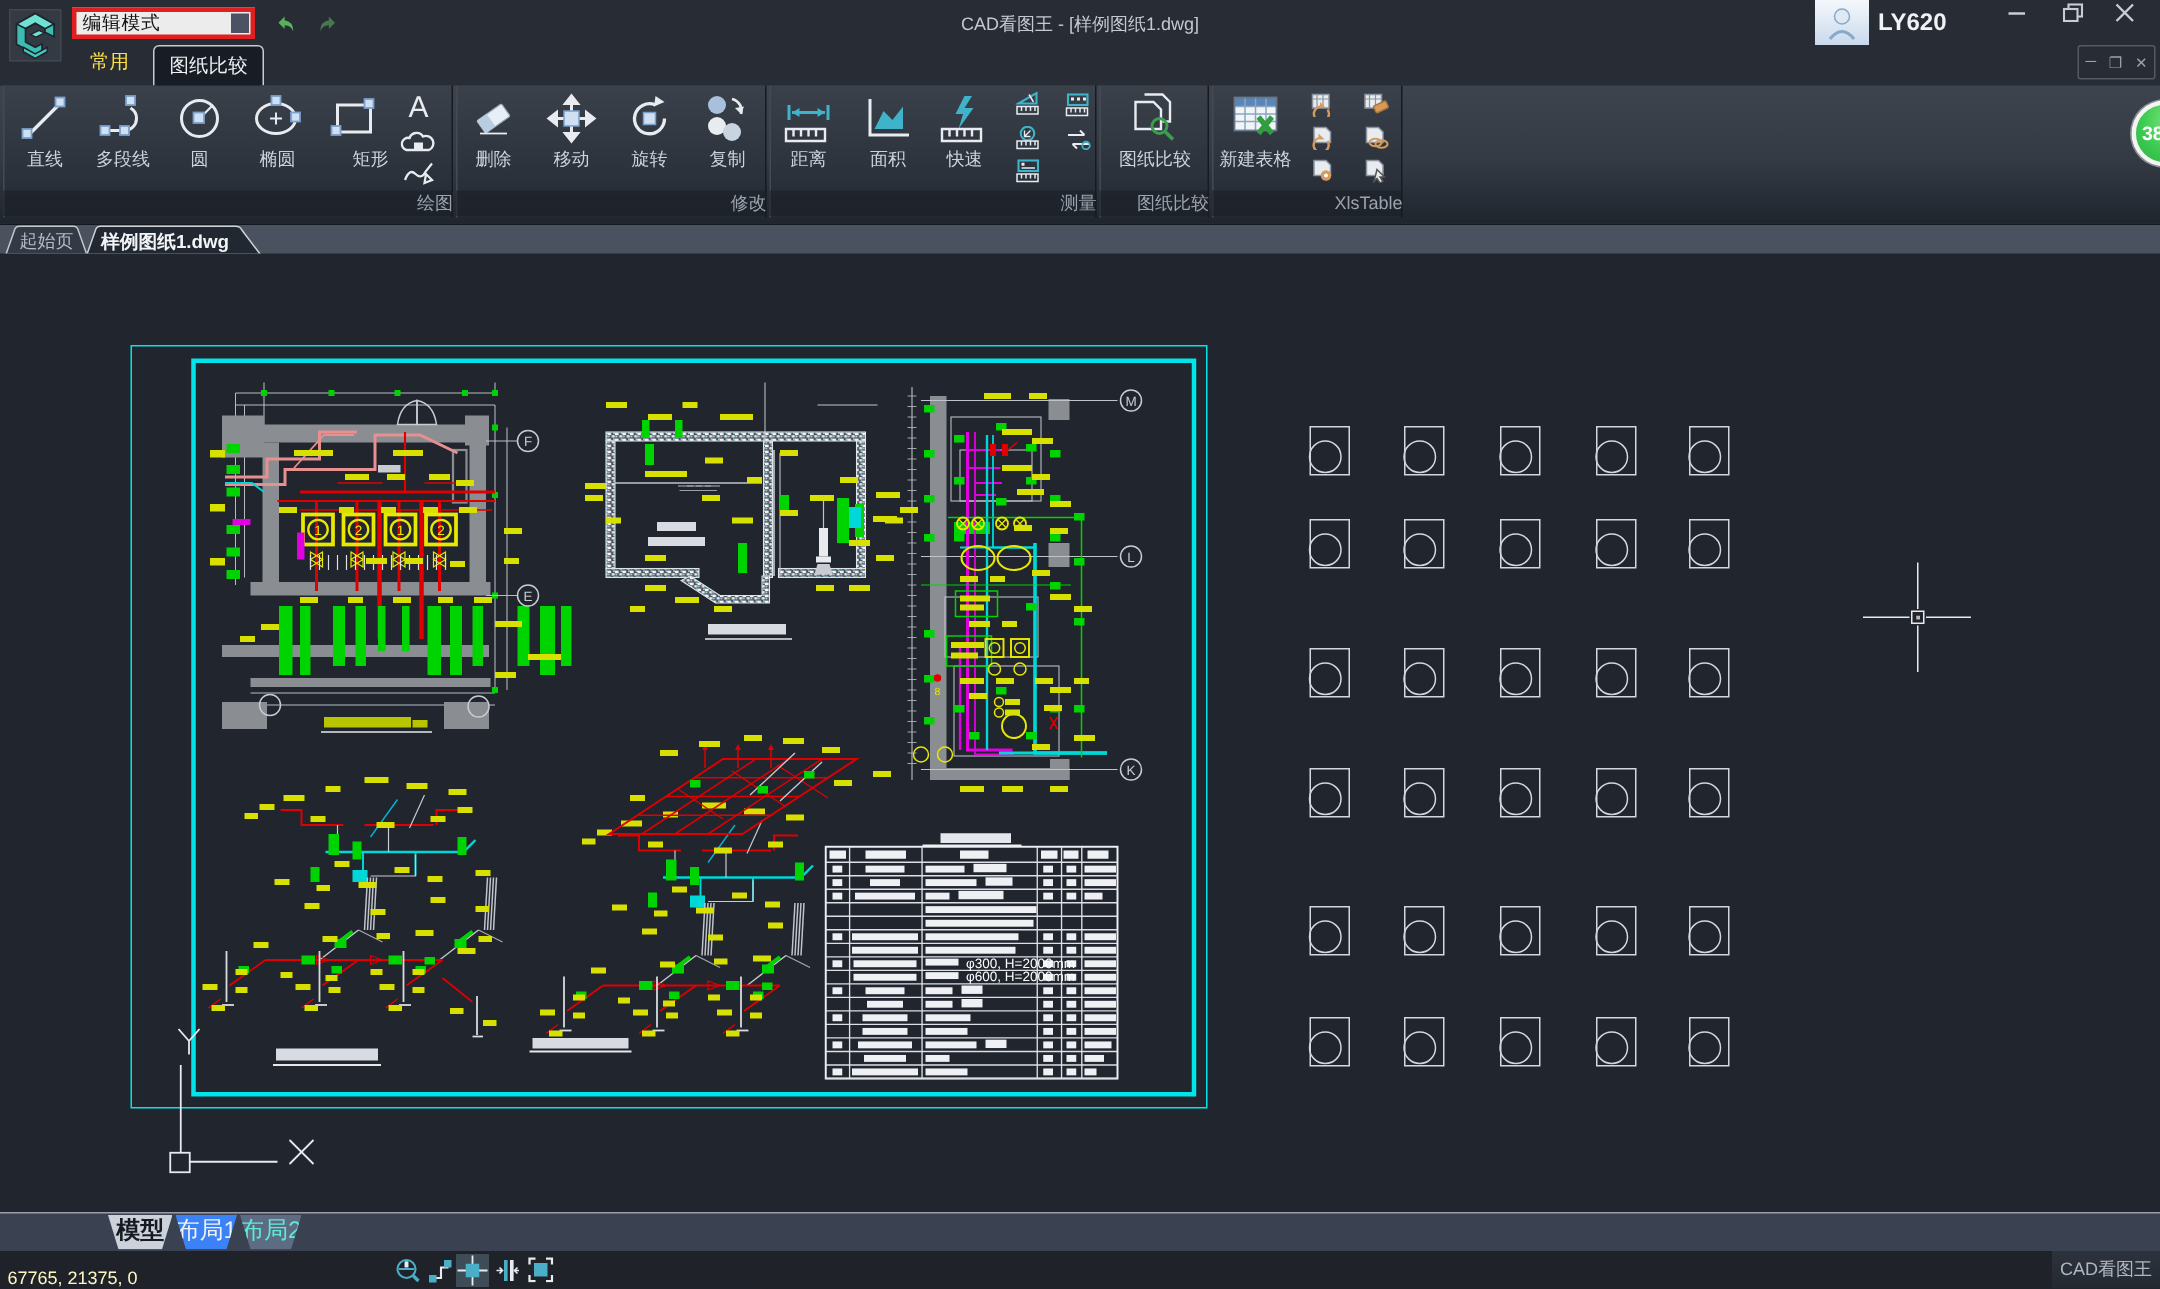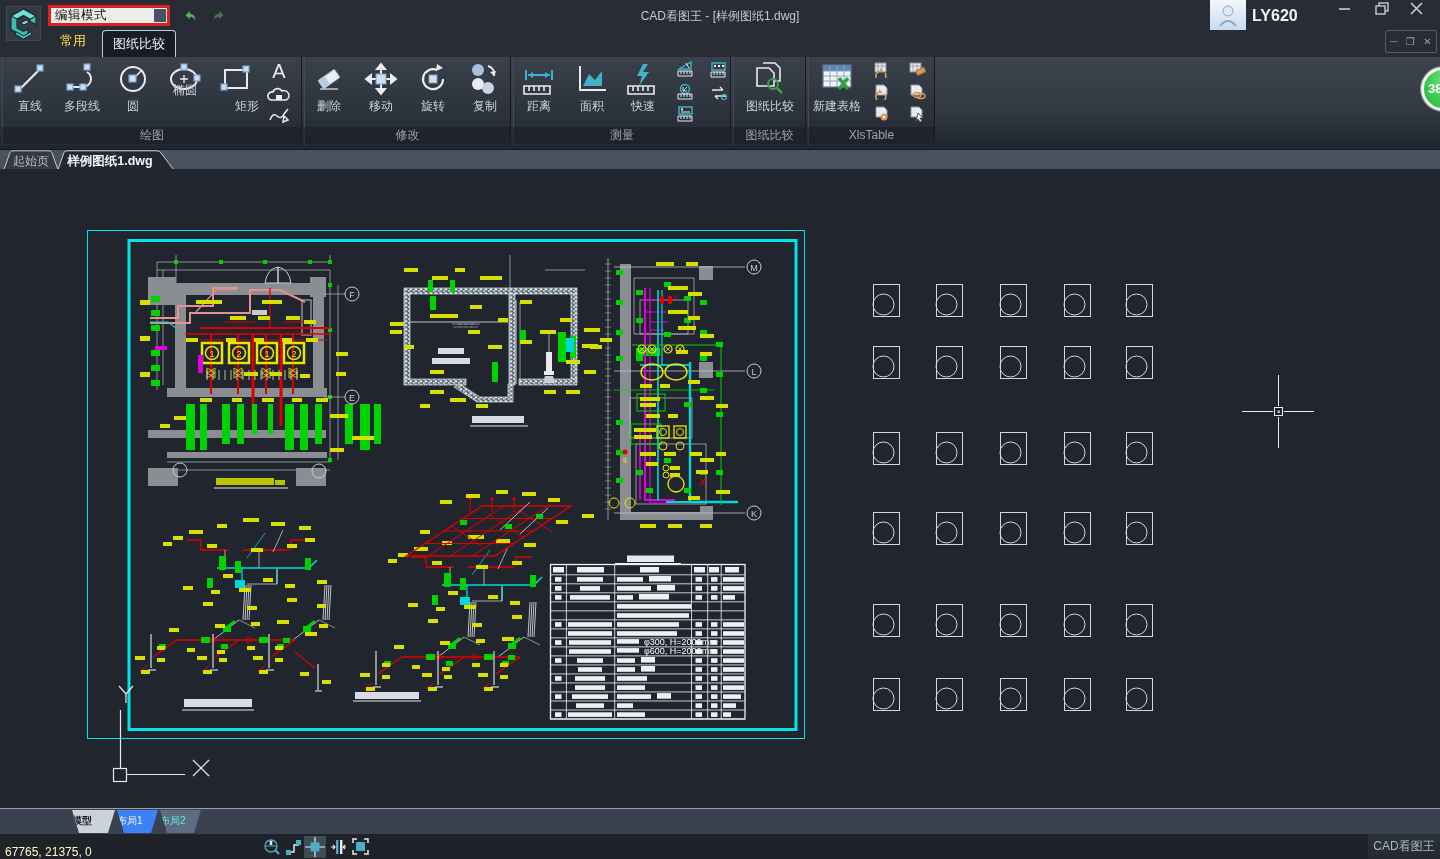--- a/index.html
+++ b/index.html
@@ -10,26 +10,26 @@
 #titletext{position:absolute;top:8px;left:0;width:1440px;text-align:center;color:#c3c9d1;font-size:12px}
 #userbox{position:absolute;left:1210px;top:0;width:36px;height:30px;background:linear-gradient(#f4f8fc,#c9d9ec)}
 #username{position:absolute;left:1252px;top:7px;color:#f0f2f5;font-size:16px;font-weight:bold}
 .winbtn{position:absolute;top:4px;color:#c8cdd4;font-size:15px;width:26px;text-align:center}
 #tabrow{position:absolute;left:0;top:30px;width:1440px;height:27px;background:#272c35}
 .rtab{position:absolute;top:32px;font-size:13px;color:#fde047}
 #rtab-active{position:absolute;left:102px;top:30px;width:74px;height:27px;background:#181d25;border:1px solid #c8ccd2;border-bottom:none;border-radius:4px 4px 0 0;color:#eef0f3;font-size:13px;text-align:center;line-height:26px}
 #smallwin{position:absolute;left:1385px;top:30px;width:52px;height:23px;border:1px solid #545b66;border-radius:2px;color:#9aa1ab;font-size:10px;display:flex;align-items:center;justify-content:space-around}
 #ribbon{position:absolute;left:0;top:57px;width:1440px;height:91px;background:linear-gradient(#3d444e,#333a44 55%,#20262e)}
 .panel{position:absolute;top:57px;height:88px;background:linear-gradient(#3a414b,#2a313b 70%,#232933);border-right:1px solid #171b21;border-left:1px solid #434a54}
-.plabel{position:absolute;top:127px;height:17px;background:rgba(25,30,37,0.55);color:#9aa3ae;font-size:12px;text-align:center;line-height:16px}
+.plabel{position:absolute;top:127px;height:17px;background:rgba(25,30,37,0.55);color:#9aa3ae;font-size:12px;text-align:right;line-height:16px}
 .btn{position:absolute;text-align:center;color:#ccd2d9;font-size:12px}
 #doctabs{position:absolute;left:0;top:149px;width:1440px;height:36px;background:#4a5260;border-top:1px solid #14171d}
 #canvas{position:absolute;left:0;top:169px;width:1440px;height:639px;background:#20252e;overflow:hidden}
 #modeltabs{position:absolute;left:0;top:808px;width:1440px;height:26px;background:#3a4150;border-top:1px solid #999ea6}
-.mtab{position:absolute;top:810px;height:23px;font-size:10px;line-height:22px;text-align:left;clip-path:polygon(0 0,100% 0,calc(100% - 7px) 100%,7px 100%)}
+.mtab{position:absolute;top:810px;height:23px;font-size:16px;line-height:22px;text-align:center;clip-path:polygon(0 0,100% 0,calc(100% - 7px) 100%,7px 100%)}
 #statusbar{position:absolute;left:0;top:834px;width:1440px;height:25px;background:#1f2329}
 #coords{position:absolute;left:5px;top:845px;color:#fef9c3;font-size:12px}
 #sbrand{position:absolute;left:1368px;top:834px;width:72px;height:25px;background:linear-gradient(#2d333d,#232831);color:#b0b6be;font-size:12px;text-align:center;line-height:25px}
 #badge{position:absolute;left:1421px;top:67px;width:44px;height:44px;border-radius:50%;background:radial-gradient(circle at 68% 28%,#86e886,#3ecc52 55%,#2bb342);border:3px solid #f2f5f2;box-shadow:0 0 0 1px #8a9098;z-index:9;color:#fff;font-weight:bold;font-size:13px;line-height:38px;text-indent:4px}
 svg{display:block}
 </style></head><body>
 <div id="titlebar"></div>
 <div id="tabrow"></div>
 <div id="ribbon"></div>
 <div class="panel" style="left:2px;width:300px"></div>
@@ -121,21 +121,21 @@
   </div>
 <div class="btn" style="left:102px;top:98px;width:62px">圆</div>
 <div class="btn" style="left:168px;top:62px;width:34px;height:34px">
     <svg width="34" height="34" viewBox="0 0 34 34">
       <ellipse cx="16" cy="17" rx="13" ry="10" stroke="#e8ecf0" stroke-width="2" fill="none"></ellipse>
       <path d="M16,13 v8 M12,17 h8" stroke="#e8ecf0" stroke-width="1.3"></path>
       <rect x="13" y="2" width="6" height="6" fill="#cfe0f2" stroke="#7aa0cc" stroke-width="1.2"></rect>
       <rect x="26" y="13" width="6" height="6" fill="#cfe0f2" stroke="#7aa0cc" stroke-width="1.2"></rect>
     </svg>
   </div>
-<div class="btn" style="left:154px;top:82px;width:62px">椭圆</div>
+<div class="btn" style="left:154px;top:98px;width:62px">椭圆</div>
 <div class="btn" style="left:219px;top:62px;width:34px;height:34px">
     <svg width="34" height="34" viewBox="0 0 34 34">
       <rect x="6" y="8" width="22" height="18" stroke="#e8ecf0" stroke-width="2" fill="none"></rect>
       <rect x="2" y="22" width="6" height="6" fill="#cfe0f2" stroke="#7aa0cc" stroke-width="1.2"></rect>
       <rect x="24" y="4" width="6" height="6" fill="#cfe0f2" stroke="#7aa0cc" stroke-width="1.2"></rect>
     </svg>
   </div>
 <div class="btn" style="left:216px;top:98px;width:62px">矩形</div>
 <div class="btn" style="left:268px;top:60px">
     <svg width="22" height="22" viewBox="0 0 22 22">

